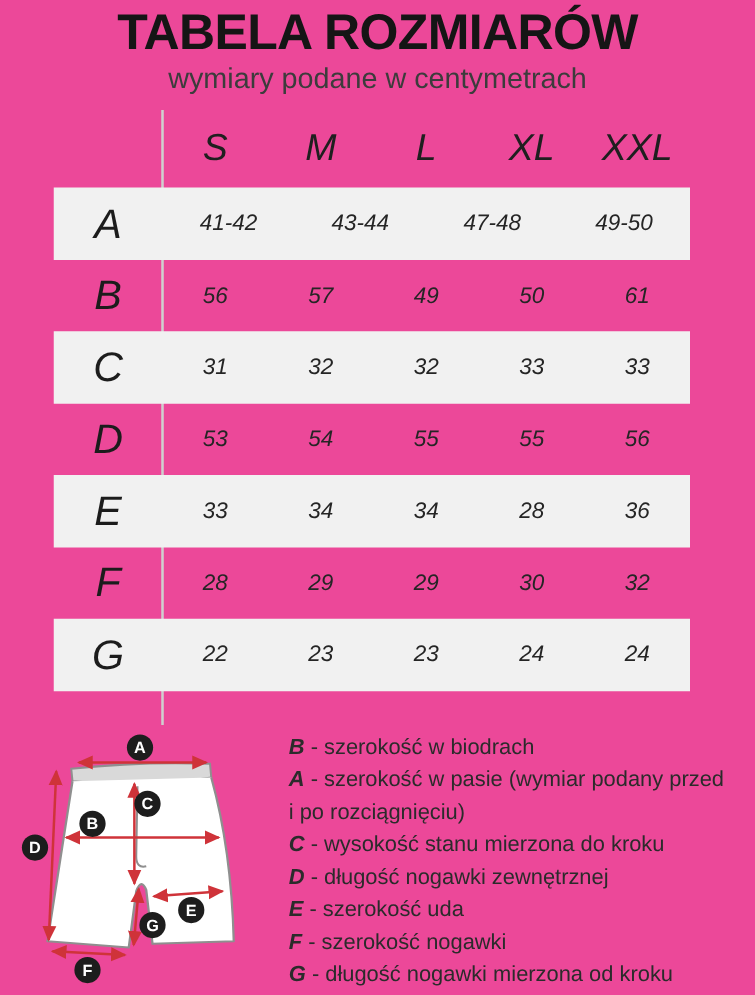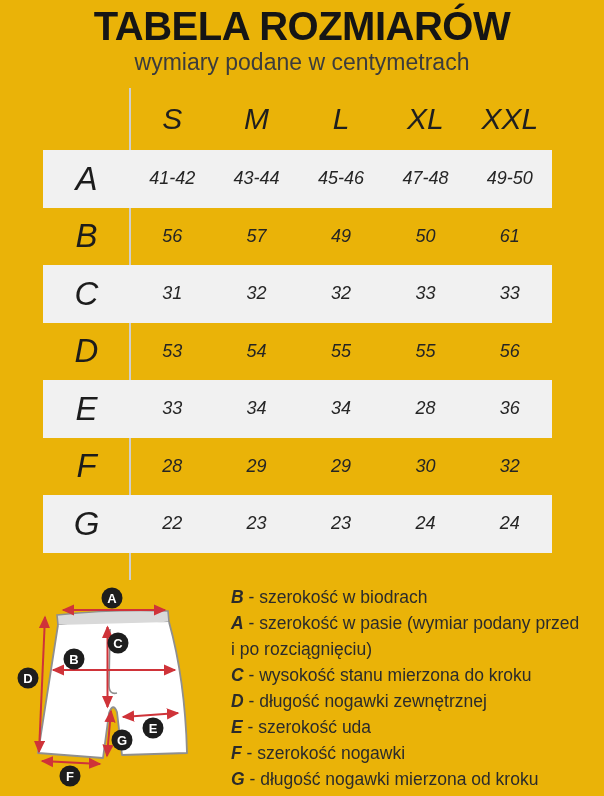--- a/index.html
+++ b/index.html
@@ -1,17 +1,17 @@
 <!DOCTYPE html>
 <html><head>
 <meta charset="utf-8">
 <style>
   html,body { margin:0; padding:0; background:#ffffff; }
   .page {
-    position:relative; width:604px; height:796px; background:#eab308;
+    position:relative; width:604px; height:796px; background:#ec4899;
     font-family:"Liberation Sans", sans-serif; overflow:hidden; color:#1a1a1a;
   }
   .title {
     position:absolute; top:4px; left:0; width:100%; text-align:center;
     font-size:40px; font-weight:bold; color:#151515; letter-spacing:-0.5px;
   }
   .subtitle {
     position:absolute; top:49px; left:0; width:100%; text-align:center;
     font-size:23px; font-weight:normal; color:#3c3c3c;
   }
@@ -63,21 +63,20 @@
     <div class="size-h">L</div>
     <div class="size-h">XL</div>
     <div class="size-h">XXL</div>
   </div>
 
   <div class="rows">
     <div class="row">
       <div class="row-label">A</div>
       <div class="cell">41-42</div>
       <div class="cell">43-44</div>
-      <div class="cell">45-46</div>
       <div class="cell">47-48</div>
       <div class="cell">49-50</div>
     </div>
     <div class="row">
       <div class="row-label">B</div>
       <div class="cell">56</div>
       <div class="cell">57</div>
       <div class="cell">49</div>
       <div class="cell">50</div>
       <div class="cell">61</div>

